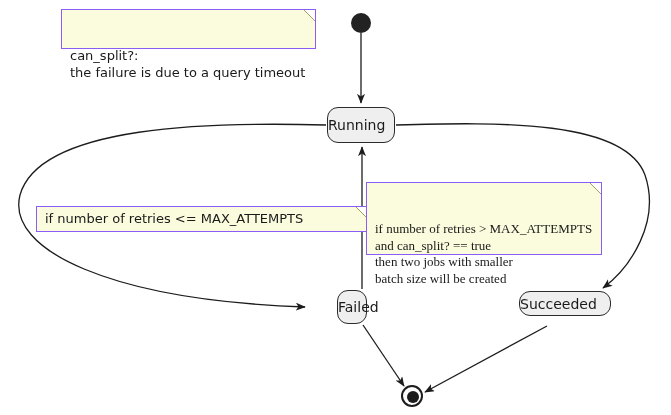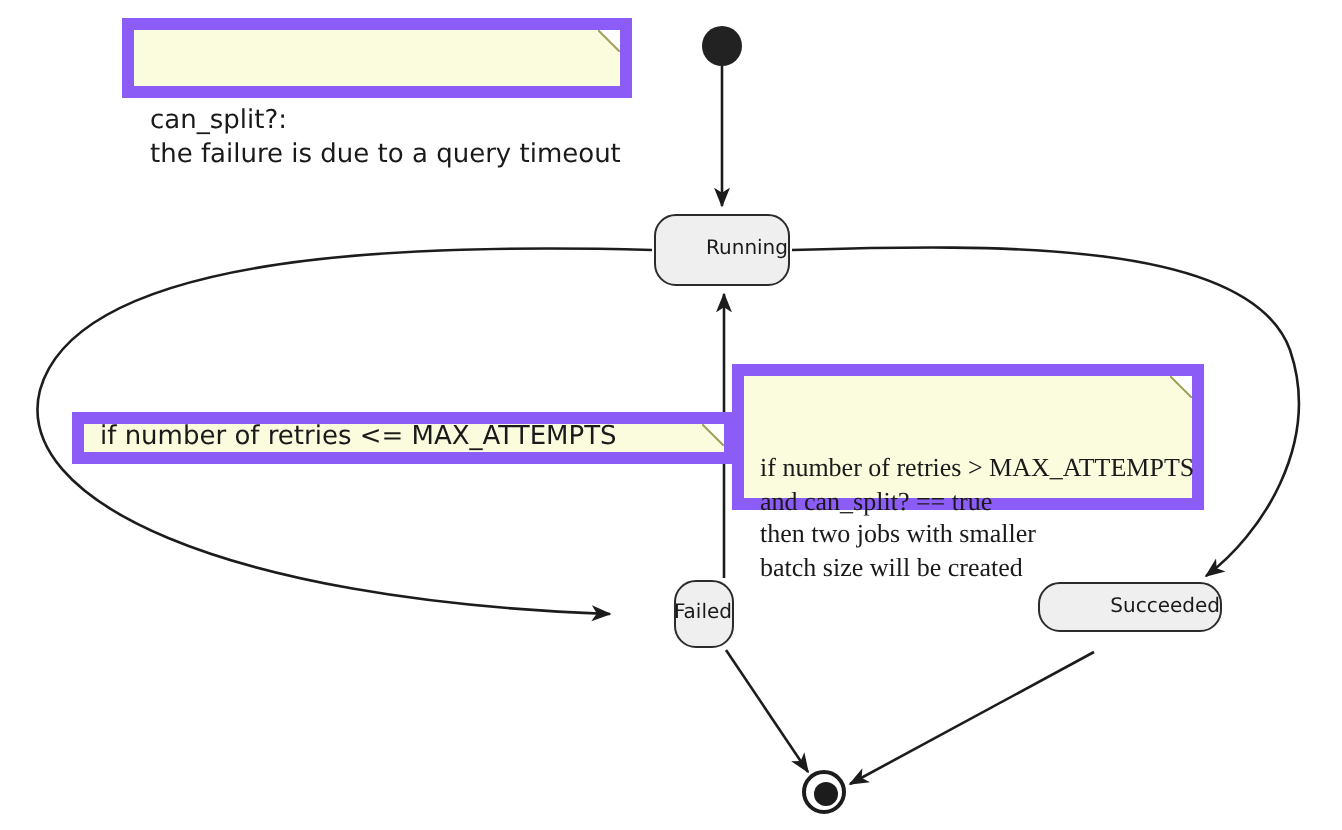--- a/index.html
+++ b/index.html
@@ -33,35 +33,35 @@
   }
   
   .state-box {
     position: absolute;
     box-sizing: border-box;
     background: #efefef;
     border: 1px solid #2b2b2b;
     border-radius: 11px;
     display: flex;
     align-items: center;
-    justify-content: flex-end;
+    justify-content: flex-start;
     color: #1a1a1a;
-    font-size: 10px;
+    font-size: 14px;
     line-height: 1;
     white-space: nowrap;
   }
   .state-label {
     display: block;
   }
   
   .note {
     position: absolute;
     box-sizing: border-box;
     background: #fbfbdd;
-    border: 6px solid #8b5cf6;
+    border: 1px solid #8b5cf6;
     color: #1a1a1a;
     font-size: 13px;
     line-height: 16.5px;
     padding: 5px 8px 5px 8px;
     white-space: pre;
   }
   .note-fold {
     position: absolute;
     top: 0;
     right: 0;

